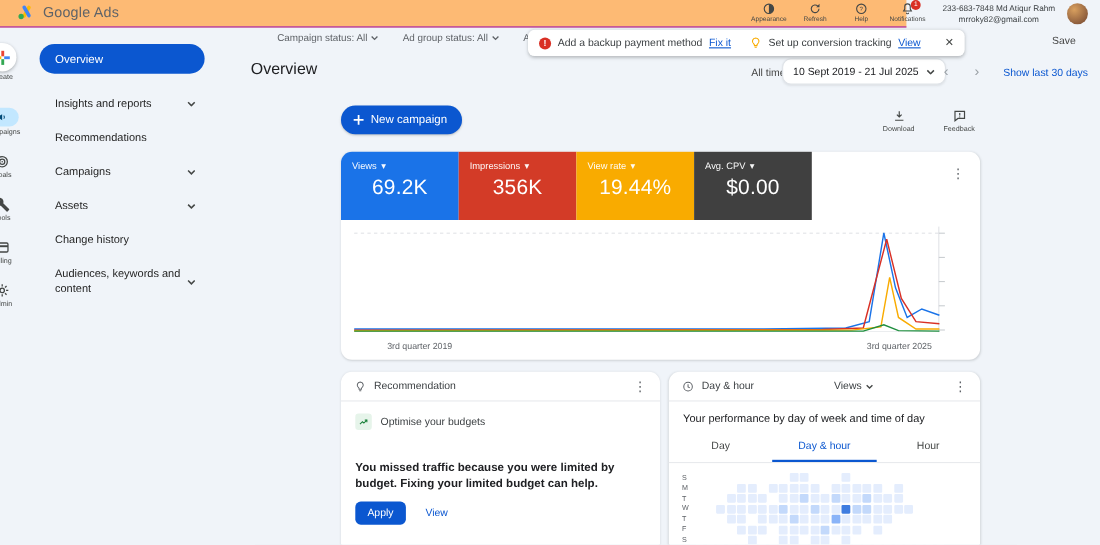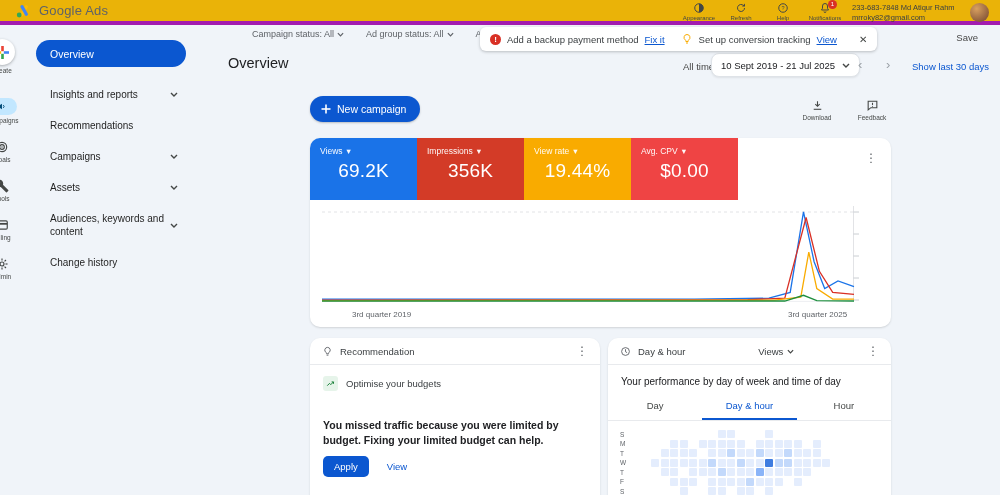--- a/index.html
+++ b/index.html
@@ -1,30 +1,30 @@
 <!DOCTYPE html>
 <html><head>
 <meta charset="utf-8">
 <style>
   * { margin:0; padding:0; box-sizing:border-box; }
   body { font-family:"Liberation Sans", sans-serif; background:#e9edf2; }
   .stage { position:relative; width:1000px; height:495px; background:#f0f4f9; overflow:hidden; }
 
   
-  .topbar { position:absolute; left:0; top:0; width:1000px; height:25px; background:#eab308; border-bottom:4px solid #a21caf; z-index:30; }
+  .topbar { position:absolute; left:0; top:0; width:824px; height:25px; background:#fdba74; border-bottom:1px solid #a21caf; z-index:30; }
   .logo { position:absolute; left:16px; top:3px; display:flex; align-items:center; gap:7px; cursor:pointer; }
   .logo-text { font-size:13px; color:#5f6368; letter-spacing:.2px; }
   .searchbox { position:absolute; left:145px; top:2px; width:285px; height:20px; border:1px solid #dadce0; border-radius:4px; background:#fff; display:flex; align-items:center; padding:0 7px; gap:6px; }
   .searchbox input { border:none; outline:none; flex:1; font-size:9.5px; color:#202124; font-family:inherit; background:transparent; }
   .searchbox input::placeholder { color:#80868b; }
   .top-actions { position:absolute; left:678px; top:2px; display:flex; }
   .top-action { width:42px; display:flex; flex-direction:column; align-items:center; gap:1px; color:#444746; cursor:pointer; position:relative; }
   .top-action .lbl { font-size:6px; color:#444746; white-space:nowrap; }
   .badge { position:absolute; top:-2px; right:9px; min-width:9px; height:9px; border-radius:5px; background:#d93025; color:#fff; font-size:6px; line-height:9px; text-align:center; padding:0 2px; }
-  .account { position:absolute; left:852px; top:3px; width:112px; text-align:left; font-size:7.5px; line-height:1.35; color:#3c4043; cursor:pointer; }
+  .account { position:absolute; left:852px; top:3px; width:112px; text-align:center; font-size:7.5px; line-height:1.35; color:#3c4043; cursor:pointer; }
   .avatar { position:absolute; left:970px; top:3px; width:19px; height:19px; border-radius:50%; background:radial-gradient(circle at 35% 30%, #d9a05f, #8a5a3b 75%); cursor:pointer; }
   .save-label { position:absolute; right:22px; top:32px; font-size:9.5px; color:#474747; z-index:5; cursor:pointer; }
 
   
   .chips { position:absolute; left:252px; top:29px; display:flex; gap:22px; font-size:9px; color:#5f6368; z-index:2; }
   .chip { display:flex; align-items:center; gap:3px; cursor:pointer; white-space:nowrap; }
 
   
   .alertbar { position:absolute; left:480px; top:27px; height:24px; background:#fff; border-radius:6px; box-shadow:0 1px 3px rgba(60,64,67,.3); display:flex; align-items:center; padding:0 10px; gap:6px; font-size:9.5px; color:#3c4043; z-index:20; white-space:nowrap; }
   .alert-link { color:#0b57d0; text-decoration:underline; cursor:pointer; margin-right:10px; }
@@ -272,27 +272,27 @@
           <path d="M1 1l3 3 3-3" fill="none" stroke="#444746" stroke-width="1.4"></path>
         </svg>
     </div>
     <div class="nav-item">
       <span>Assets</span>
       <svg class="ic chev" width="8" height="5" viewBox="0 0 8 5">
           <path d="M1 1l3 3 3-3" fill="none" stroke="#444746" stroke-width="1.4"></path>
         </svg>
     </div>
     <div class="nav-item">
+      <span>Change history</span>
+    </div>
+    <div class="nav-item">
       <span>Audiences, keywords and content</span>
       <svg class="ic chev" width="8" height="5" viewBox="0 0 8 5">
           <path d="M1 1l3 3 3-3" fill="none" stroke="#444746" stroke-width="1.4"></path>
         </svg>
-    </div>
-    <div class="nav-item">
-      <span>Change history</span>
     </div>
   </div>
 
   <div class="page-title">Overview</div>
   <span class="alltime">All time</span>
   <div class="datechip">
     <span>10 Sept 2019 - 21 Jul 2025</span>
     <svg class="ic" width="8" height="5" viewBox="0 0 8 5">
         <path d="M1 1l3 3 3-3" fill="none" stroke="#444746" stroke-width="1.4"></path>
       </svg>
@@ -340,21 +340,21 @@
           </div>
         <div class="sc-value">356K</div>
       </div>
       <div class="scorecard" style="background: rgb(249, 171, 0);">
         <div class="sc-label">
             <span>View rate</span>
             <span>▾</span>
           </div>
         <div class="sc-value">19.44%</div>
       </div>
-      <div class="scorecard" style="background: #ef4444;">
+      <div class="scorecard" style="background: #404040;">
         <div class="sc-label">
             <span>Avg. CPV</span>
             <span>▾</span>
           </div>
         <div class="sc-value">$0.00</div>
       </div>
     </div>
     <span class="kebab">⋮</span>
     <div class="chart-wrap">
       <svg id="trend-svg" width="532" height="96" viewBox="0 0 532 96" preserveAspectRatio="none">

